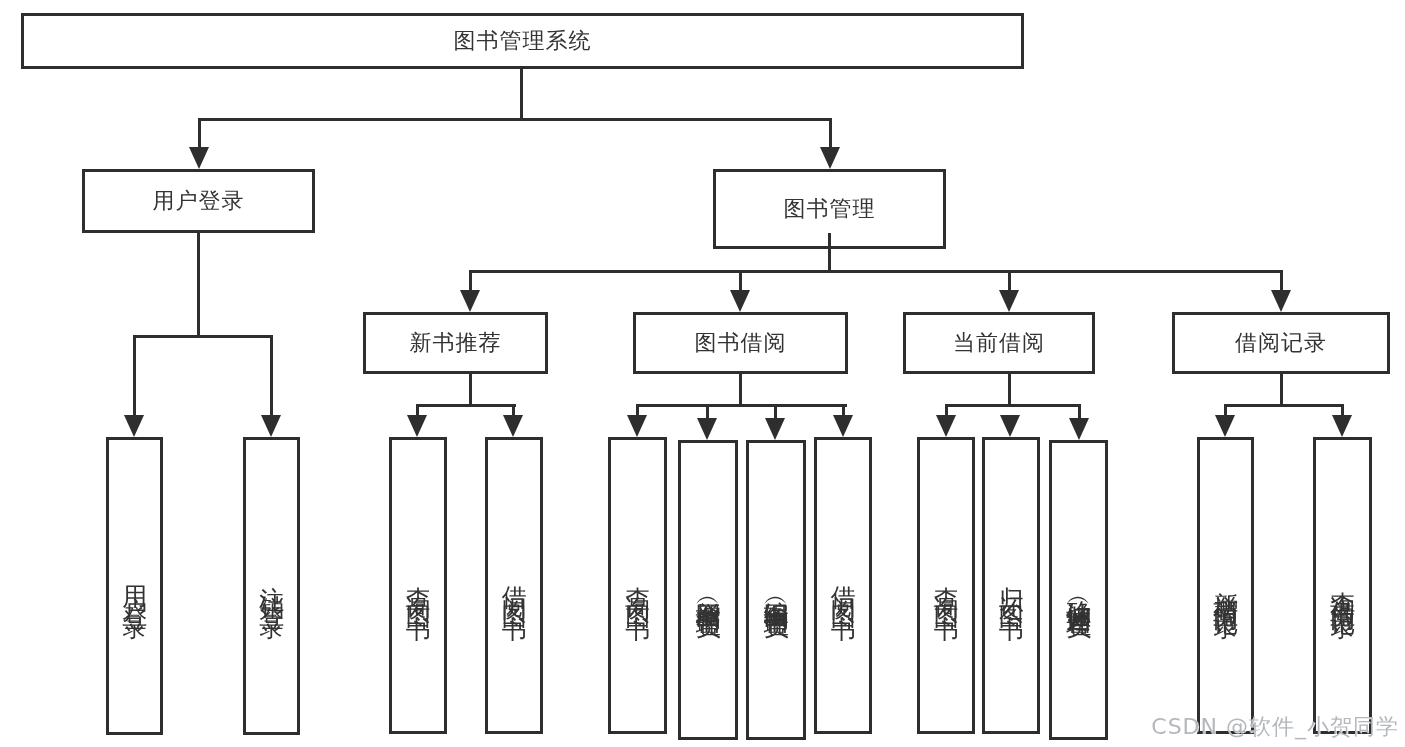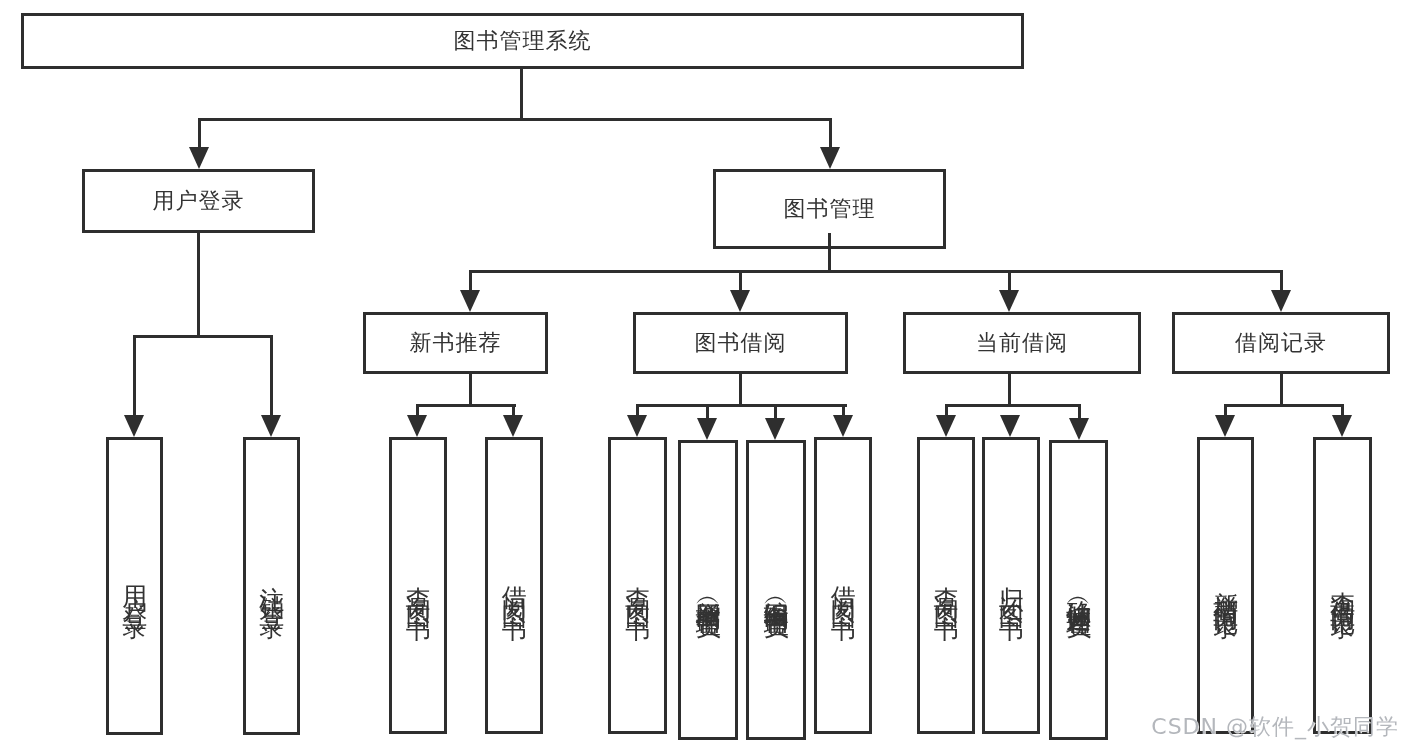--- a/index.html
+++ b/index.html
@@ -80,21 +80,21 @@
   <div class="arr" style="left:730px;top:290px"></div>
   <div class="arr" style="left:999px;top:290px"></div>
   <div class="arr" style="left:1271px;top:290px"></div>
 
   <div class="box" style="left:363px;top:312px;width:185px;height:62px">
     <span class="h-label">新书推荐</span>
   </div>
   <div class="box" style="left:633px;top:312px;width:215px;height:62px">
     <span class="h-label">图书借阅</span>
   </div>
-  <div class="box" style="left:903px;top:312px;width:238px;height:62px">
+  <div class="box" style="left:903px;top:312px;width:192px;height:62px">
     <span class="h-label">当前借阅</span>
   </div>
   <div class="box" style="left:1172px;top:312px;width:218px;height:62px">
     <span class="h-label">借阅记录</span>
   </div>
 
   <div class="vline" style="left:469px;top:374px;height:32px"></div>
   <div class="hline" style="left:416px;top:404px;width:100px"></div>
   <div class="vline" style="left:416px;top:407px;height:9px"></div>
   <div class="vline" style="left:512px;top:407px;height:9px"></div>

